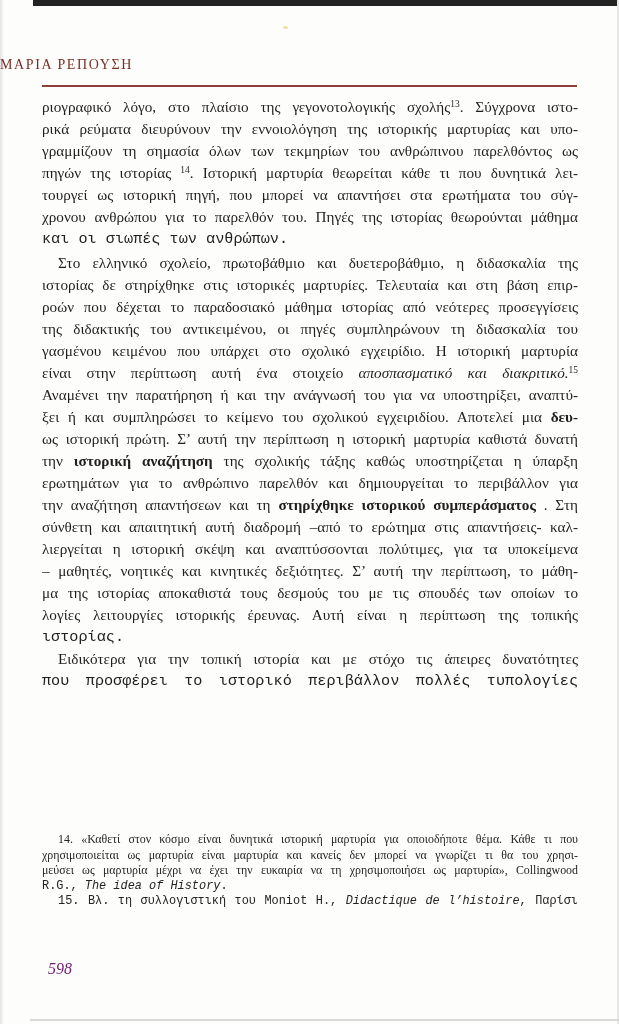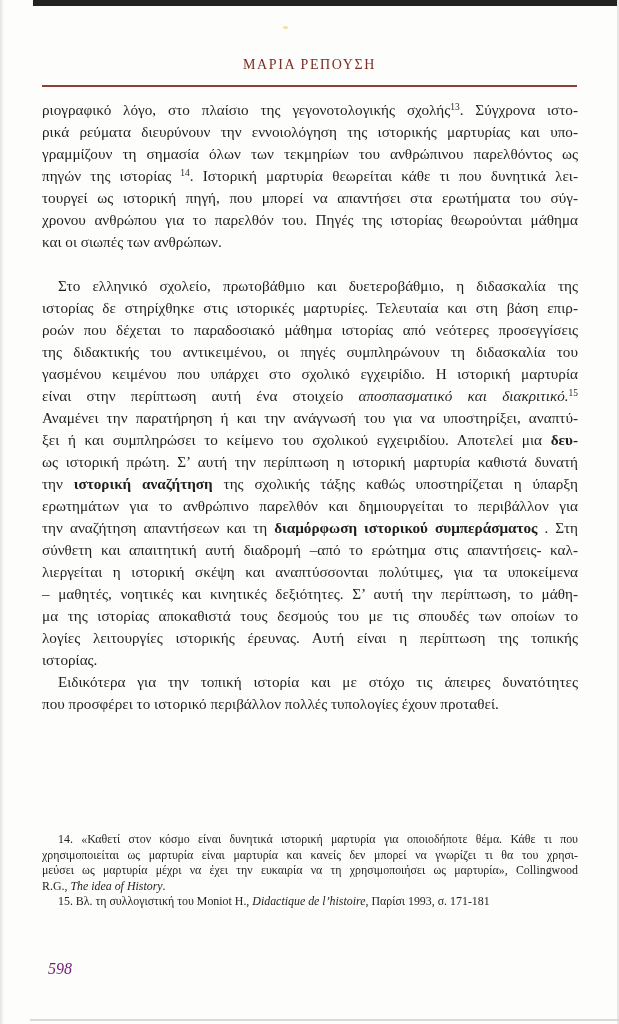--- a/index.html
+++ b/index.html
@@ -11,38 +11,38 @@
   
   .top-bar{position:absolute;top:0;left:33px;right:0;height:6px;background:#232323;}
   .left-edge{position:absolute;left:0;top:0;bottom:0;width:4px;
     background:linear-gradient(to right,#e2e2e1,rgba(255,255,255,0));}
   .right-edge{position:absolute;right:0;top:0;bottom:0;width:2px;background:#e6e6e5;}
   .bottom-edge{position:absolute;left:30px;right:0;bottom:3px;height:2px;background:#d9d9d8;}
   .speck{position:absolute;left:283px;top:26px;width:5px;height:3px;background:#ece39b;border-radius:50%;}
 
   
   .header-author{
-    position:absolute;top:57px;left:0;width:100%;text-align:center;
+    position:absolute;top:57px;left:0;width:100%;text-align:left;
     font-size:14px;letter-spacing:1.6px;color:#7c2d26;
   }
   .header-rule{position:absolute;top:85px;left:42px;width:535px;height:2px;background:#8d4038;}
 
   
-  #body-text{position:absolute;top:96px;left:42px;width:536px;font-size:15.2px;line-height:27px;}
+  #body-text{position:absolute;top:96px;left:42px;width:536px;font-size:15.2px;line-height:22px;}
   #body-text .para{margin:0;}
-  #body-text .para:nth-child(2){margin-top:22px;}
+  #body-text .para:nth-child(2){margin-top:2px;}
   #body-text .line{height:22px;}
 
   
   #footnotes{position:absolute;top:832px;left:42px;width:536px;font-size:11.9px;line-height:15.6px;color:#262422;}
   #footnotes .para{margin:0;}
   #footnotes .line{height:15.6px;}
 
   .line{text-align:justify;text-align-last:justify;overflow:hidden;}
-  .line.last{text-align-last:left;}
+  .line.last{text-align-last:left;font-family:Liberation Mono, monospace;}
   .para.indent .line.first{text-indent:16px;}
 
   .b{font-weight:bold;}
   .i{font-style:italic;}
   .sup{font-size:0.62em;position:relative;top:-0.48em;}
 
   .page-number{
     position:absolute;left:48px;top:960px;font-style:italic;font-size:16px;color:#701a75;
   }
 </style>
@@ -74,21 +74,21 @@
         <div class="line"><span>ιστορίας δε στηρίχθηκε στις ιστορικές μαρτυρίες. Τελευταία και στη βάση επιρ-</span></div>
         <div class="line"><span>ροών που δέχεται το παραδοσιακό μάθημα ιστορίας από νεότερες προσεγγίσεις</span></div>
         <div class="line"><span>της διδακτικής του αντικειμένου, οι πηγές συμπληρώνουν τη διδασκαλία του</span></div>
         <div class="line"><span>γασμένου κειμένου που υπάρχει στο σχολικό εγχειρίδιο. Η ιστορική μαρτυρία</span></div>
         <div class="line"><span>είναι στην περίπτωση αυτή ένα στοιχείο </span><span class="i">αποσπασματικό και διακριτικό.</span><span class="sup">15</span></div>
         <div class="line"><span>Αναμένει την παρατήρηση ή και την ανάγνωσή του για να υποστηρίξει, αναπτύ-</span></div>
         <div class="line"><span>ξει ή και συμπληρώσει το κείμενο του σχολικού εγχειριδίου. Αποτελεί μια </span><span class="b">δευ-</span></div>
         <div class="line"><span>ως ιστορική πρώτη. Σ’ αυτή την περίπτωση η ιστορική μαρτυρία καθιστά δυνατή</span></div>
         <div class="line"><span>την </span><span class="b">ιστορική αναζήτηση</span><span> της σχολικής τάξης καθώς υποστηρίζεται η ύπαρξη</span></div>
         <div class="line"><span>ερωτημάτων για το ανθρώπινο παρελθόν και δημιουργείται το περιβάλλον για</span></div>
-        <div class="line"><span>την αναζήτηση απαντήσεων και τη </span><span class="b">διαμόρφωση ιστορικού συμπεράσματος</span><span> . Στη</span></div>
+        <div class="line"><span>την αναζήτηση απαντήσεων και τη </span><span class="b">στηρίχθηκε ιστορικού συμπεράσματος</span><span> . Στη</span></div>
         <div class="line"><span>σύνθετη και απαιτητική αυτή διαδρομή –από το ερώτημα στις απαντήσεις- καλ-</span></div>
         <div class="line"><span>λιεργείται η ιστορική σκέψη και αναπτύσσονται πολύτιμες, για τα υποκείμενα</span></div>
         <div class="line"><span>– μαθητές, νοητικές και κινητικές δεξιότητες. Σ’ αυτή την περίπτωση, το μάθη-</span></div>
         <div class="line"><span>μα της ιστορίας αποκαθιστά τους δεσμούς του με τις σπουδές των οποίων το</span></div>
         <div class="line"><span>λογίες λειτουργίες ιστορικής έρευνας. Αυτή είναι η περίπτωση της τοπικής</span></div>
         <div class="line last"><span>ιστορίας.</span></div>
       </div>
       <div class="para indent">
         <div class="line first"><span>Ειδικότερα για την τοπική ιστορία και με στόχο τις άπειρες δυνατότητες</span></div>
         <div class="line last"><span>που προσφέρει το ιστορικό περιβάλλον πολλές τυπολογίες έχουν προταθεί.</span></div>

